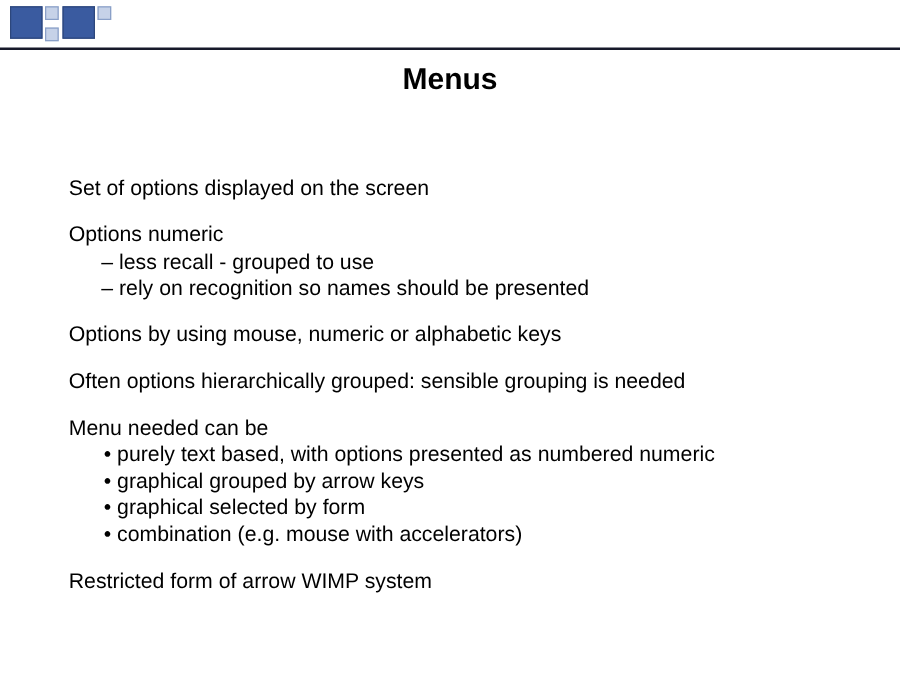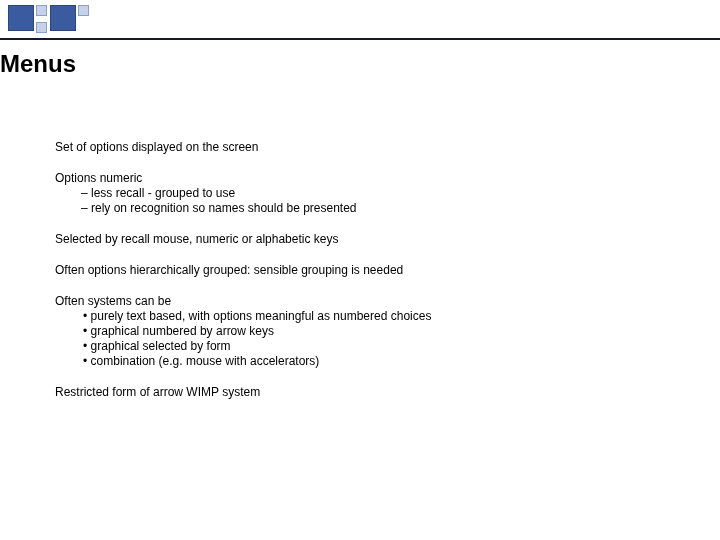--- a/index.html
+++ b/index.html
@@ -49,30 +49,31 @@
     left: 0;
     right: 0;
     height: 2px;
     background: #17192a;
   }
   .title {
     position: absolute;
     top: 50px;
     left: 0;
     width: 720px;
+    text-align: center;
     font-size: 24px;
     font-weight: bold;
     color: #000000;
   }
   .body {
     position: absolute;
     top: 140px;
     left: 55px;
     right: 52px;
-    font-size: 12px;
+    font-size: 17px;
     line-height: 1.25;
   }
   .para {
     margin-bottom: 16px;
   }
   .sub {
     padding-left: 42px;
     text-indent: -16px;
   }
   .sub::before {
@@ -106,28 +107,28 @@
   <div class="body">
 
     <div class="para">Set of options displayed on the screen</div>
 
     <div class="para">
       <div>Options numeric</div>
       <div class="sub">less recall - grouped to use</div>
       <div class="sub">rely on recognition so names should be presented</div>
     </div>
 
-    <div class="para">Selected by recall mouse, numeric or alphabetic keys</div>
+    <div class="para">Options by using mouse, numeric or alphabetic keys</div>
 
     <div class="para">Often options hierarchically grouped: sensible grouping is needed</div>
 
     <div class="para">
-      <div>Often systems can be</div>
-      <div class="bul">purely text based, with options meaningful as numbered choices</div>
-      <div class="bul">graphical numbered by arrow keys</div>
+      <div>Menu needed can be</div>
+      <div class="bul">purely text based, with options presented as numbered numeric</div>
+      <div class="bul">graphical grouped by arrow keys</div>
       <div class="bul">graphical selected by form</div>
       <div class="bul">combination  (e.g. mouse with accelerators)</div>
     </div>
 
     <div class="para">Restricted form of arrow WIMP system</div>
 
   </div>
 </div>
 
 </body></html>

